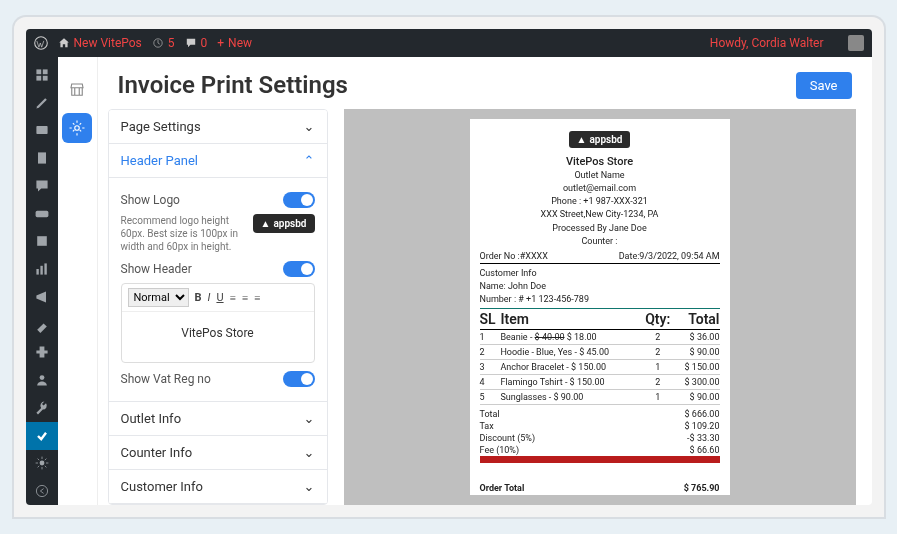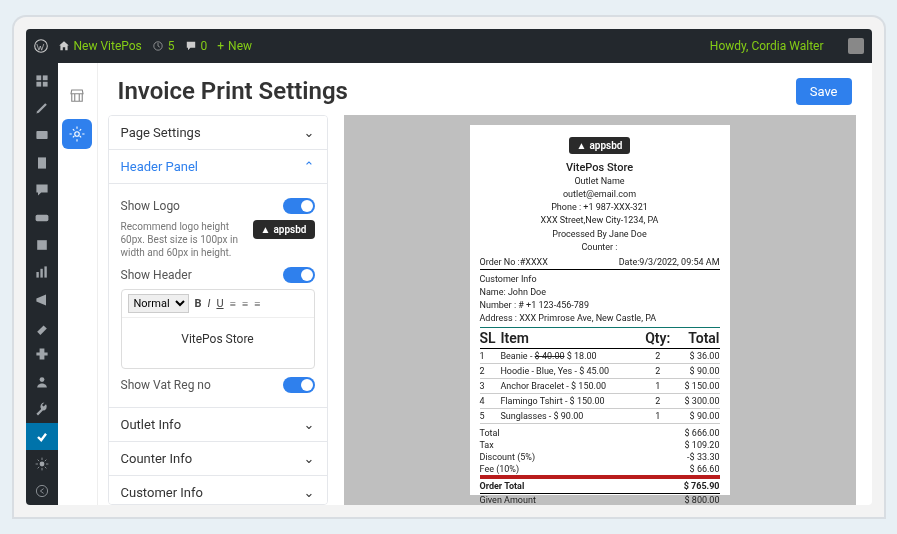--- a/index.html
+++ b/index.html
@@ -1,19 +1,19 @@
 <!DOCTYPE html>
 <html><head>
 <meta charset="utf-8">
 <style>
 *{margin:0;padding:0;box-sizing:border-box;font-family:-apple-system,BlinkMacSystemFont,"Segoe UI",Roboto,sans-serif}
 body{background:#e8f0f5;display:flex;align-items:center;justify-content:center;height:534px;overflow:hidden}
 .laptop{width:870px;height:500px;background:#f3f3f3;border-radius:12px 12px 0 0;padding:12px;box-shadow:0 0 0 2px #d8dde2}
 .screen{width:100%;height:100%;background:#fff;border-radius:4px;overflow:hidden;display:flex;flex-direction:column}
-.adminbar{height:28px;background:#23282d;color:#84cc16;display:flex;align-items:center;padding:17px 8px;font-size:12px}
+.adminbar{height:28px;background:#23282d;color:#ef4444;display:flex;align-items:center;padding:11px 8px;font-size:12px}
 .adminbar .left{display:flex;align-items:center;gap:10px}
 .adminbar .right{margin-left:auto;display:flex;align-items:center;gap:24px}
 .adminbar svg{fill:#ccc}
 .ab-item{display:flex;align-items:center;gap:4px;cursor:pointer}
 .content{flex:1;display:flex;overflow:hidden}
 .wpside{width:32px;background:#23282d;display:flex;flex-direction:column;padding-top:4px}
 .wpside .mi{height:28px;display:flex;align-items:center;justify-content:center;color:#a0a5aa;cursor:pointer}
 .wpside .mi.active{background:#0073aa;color:#fff}
 .wpside .mi svg{width:16px;height:16px;fill:currentColor}
 .iconcol{width:40px;background:#fff;border-right:1px solid #eee;display:flex;flex-direction:column;align-items:center;padding-top:18px;gap:8px}
@@ -50,21 +50,21 @@
 .rtitle{font-size:11px;font-weight:500;margin-top:3px}
 .rline{line-height:1.35;margin:1px 0}
 .rflex{display:flex;justify-content:space-between}
 .rtable{width:100%;border-collapse:collapse;margin-top:3px}
 .rtable th{border-top:1px solid #0f766e;border-bottom:1px solid #000;text-align:left;font-weight:600;padding:2px 0;font-size:14px}
 .rtable th:nth-child(3),.rtable td:nth-child(3){text-align:center}
 .rtable th:nth-child(4),.rtable td:nth-child(4){text-align:right}
 .rtable td{border-bottom:1px solid #ccc;padding:2px 0;font-size:9px}
 .totals{margin-top:3px}
 .totals .rflex{padding:1px 0}
-.totals .strong{font-weight:700;border-top:4px solid #b91c1c;border-bottom:1px solid #000;padding:2px 0}
+.totals .strong{font-weight:700;border-top:7px solid #b91c1c;border-bottom:1px solid #000;padding:20px 0}
 .strike{text-decoration:line-through}
 .avatar{width:16px;height:16px;background:#888;border-radius:2px}
 </style>
 </head>
 <body>
 
 <div class="laptop">
 <div class="screen">
 
 <div class="adminbar">
@@ -280,21 +280,20 @@
           <div class="rcenter rline">Processed By Jane Doe</div>
           <div class="rcenter rline">Counter :</div>
           <div class="rflex" style="margin-top:4px">
             <span><span>Order No :</span><span>#XXXX</span></span>
             <span><span>Date:</span><span>9/3/2022, 09:54 AM</span></span>
           </div>
           <div style="border-top:1px solid #000;margin-top:2px;padding-top:2px">
             <div class="rline">Customer Info</div>
             <div class="rline">Name: John Doe</div>
             <div class="rline">Number : # +1 123-456-789</div>
-            <div class="rline">Address : XXX Primrose Ave, New Castle, PA</div>
           </div>
           <table class="rtable">
             <thead>
                     <tr>
               <th>SL</th>
               <th>Item</th>
               <th>Qty:</th>
               <th>Total</th>
             </tr>
                   </thead>

